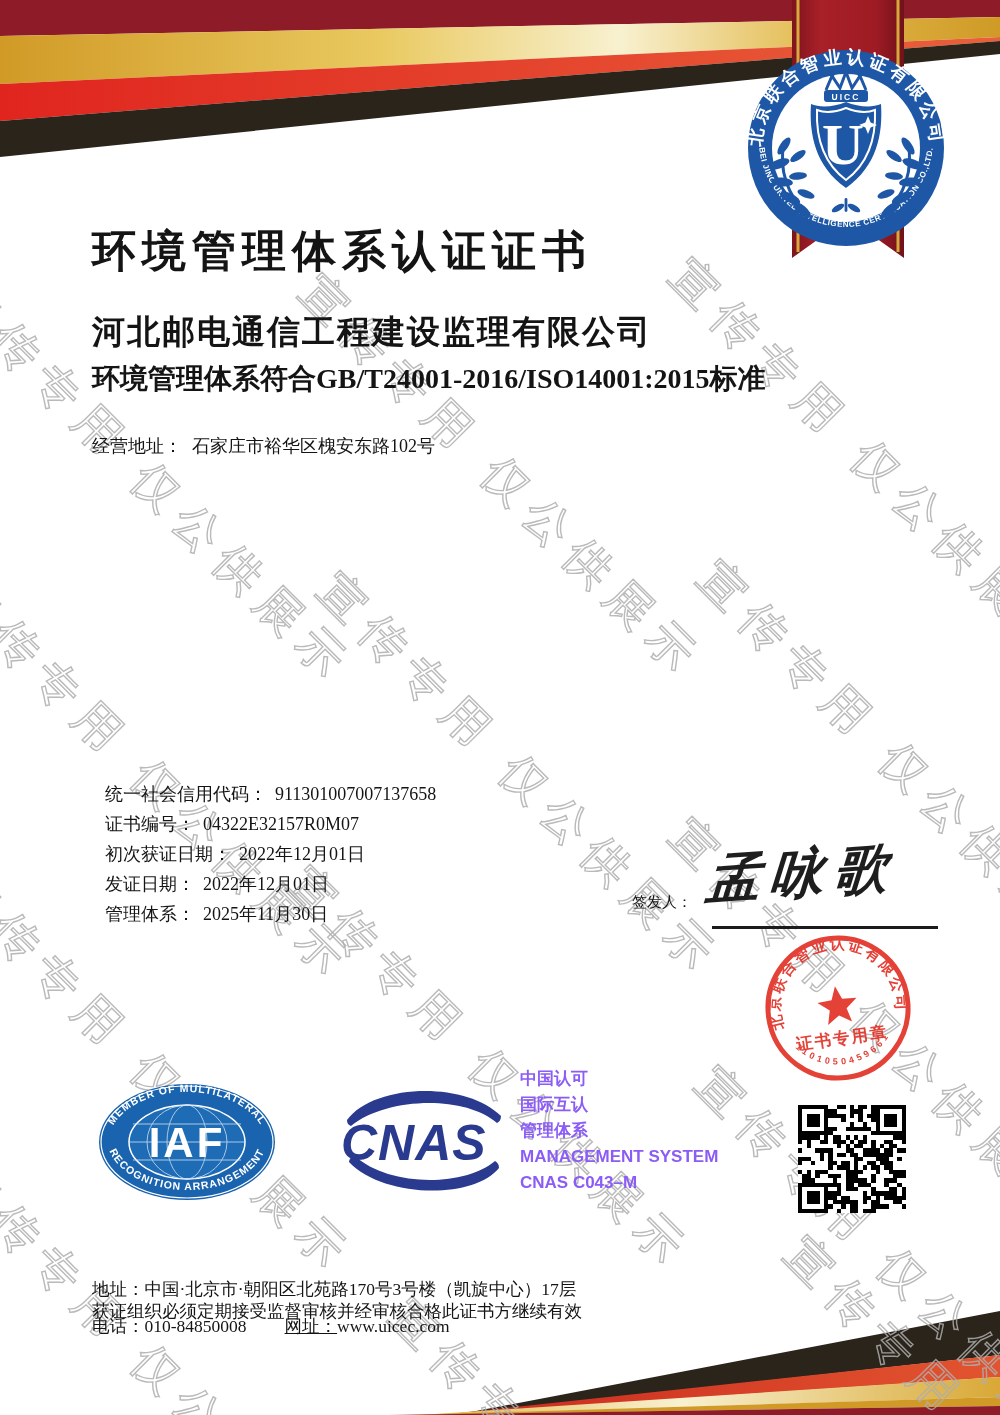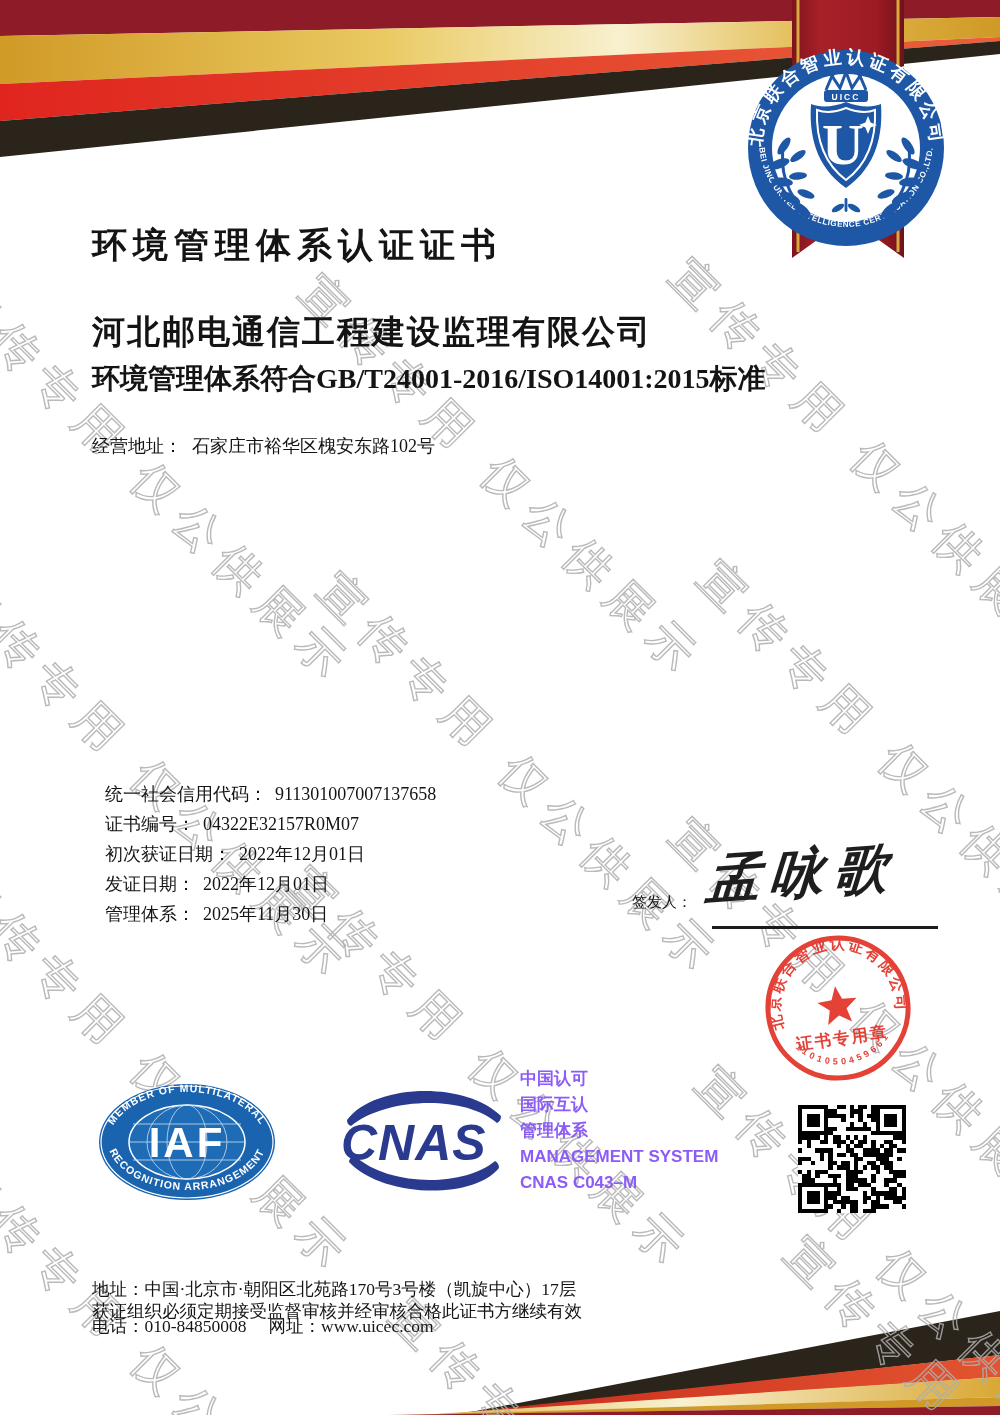--- a/index.html
+++ b/index.html
@@ -8,36 +8,36 @@
   .abs{position:absolute;}
   svg{display:block;}
   
   .wm{position:absolute;white-space:pre;font-family:"Liberation Sans","DejaVu Sans",sans-serif;
       font-size:46px;letter-spacing:12px;transform-origin:0 0;transform:rotate(45deg);
       color:#c2c2c2;opacity:.55;z-index:1;pointer-events:none;}
   @supports (-webkit-text-stroke: 1px #000){
     .wm{color:transparent;-webkit-text-stroke:1.4px #aeaeae;opacity:.85;}
   }
   
-  .title{left:92px;top:222px;font-size:35px;font-weight:bold;letter-spacing:6px;z-index:2;}
+  .title{left:92px;top:222px;font-size:44px;font-weight:bold;letter-spacing:6px;z-index:2;}
   .company{left:92px;top:310px;font-size:33px;font-weight:bold;letter-spacing:2px;z-index:2;}
   .standard{left:92px;top:360px;font-size:28px;font-weight:bold;z-index:2;}
   .fieldline{left:92px;font-size:18px;z-index:2;}
   .fieldline .lbl{margin-right:10px;}
   .scope{left:92px;top:470px;width:836px;font-size:18px;line-height:29px;z-index:2;}
   .details{left:105px;top:779px;font-size:18px;line-height:30px;z-index:2;}
   .details .lbl{margin-right:8px;}
   .signer{left:632px;top:893px;font-size:15px;z-index:2;}
   .signature{left:706px;top:838px;font-size:54px;font-weight:bold;font-style:italic;
              letter-spacing:10px;transform:rotate(-4deg) skewX(-8deg);color:#1e1e1e;z-index:3;}
   .sigline{left:712px;top:926px;width:226px;height:3px;background:#1b1b1b;z-index:3;}
   .accred{left:520px;top:1066px;font-family:"Liberation Sans","DejaVu Sans",sans-serif;
           font-size:17px;font-weight:bold;line-height:26px;z-index:2;color:#8b5cf6;}
   .footer{left:92px;font-size:17.5px;z-index:2;}
-  .footer .gap{margin-left:22px;}
+  .footer .gap{margin-left:38px;text-decoration:underline;}
   .stamp{left:763px;top:933px;z-index:4;transform:rotate(-8deg);}
   .qr{left:798px;top:1105px;z-index:3;}
   .iaf{left:95px;top:1080px;z-index:3;}
   .cnas{left:333px;top:1078px;z-index:3;}
   .deco-top{left:0;top:0;z-index:0;}
   .deco-bottom{left:0;bottom:0;z-index:0;}
   .ribbon{left:780px;top:0;z-index:4;}
   .badge{left:746px;top:48px;z-index:5;}
 </style>
 </head>

